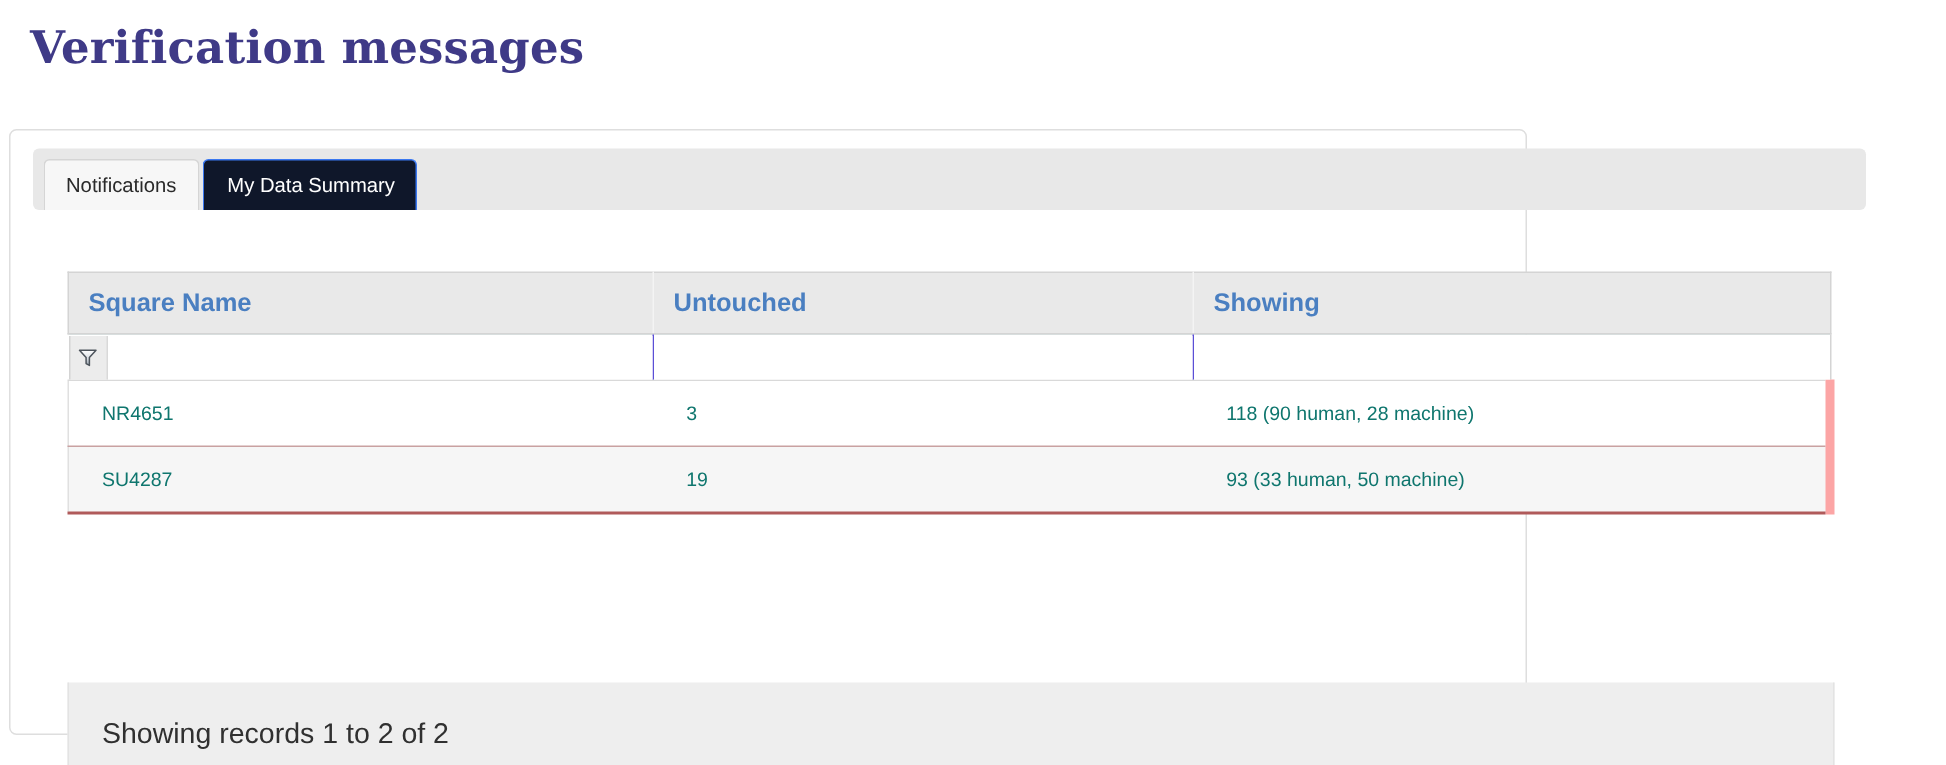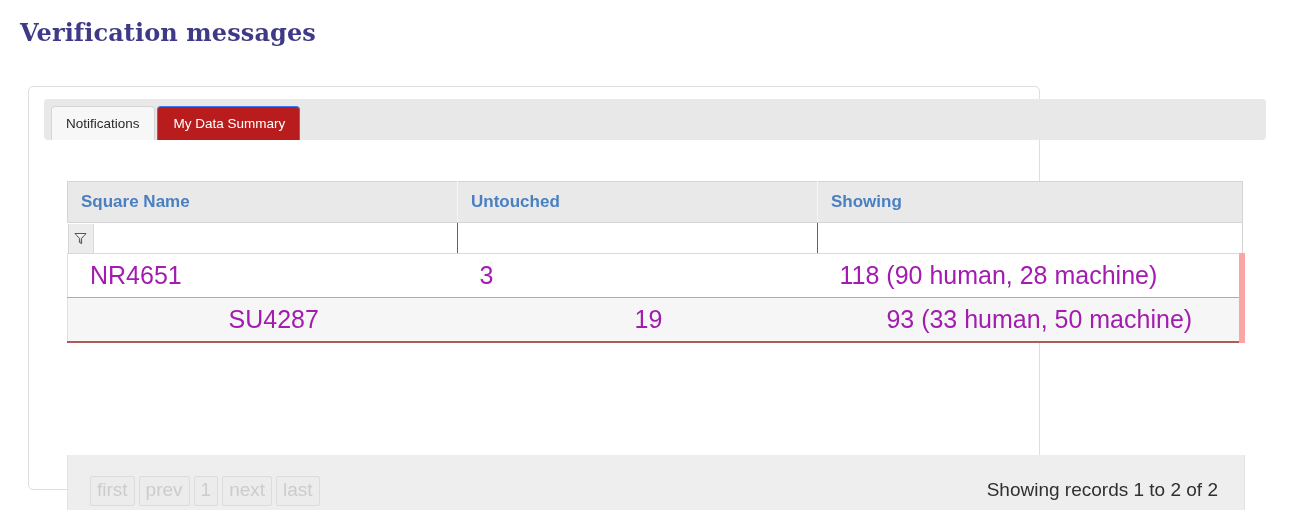--- a/index.html
+++ b/index.html
@@ -8,34 +8,34 @@
     background: #ffffff;
     width: 1297px;
     height: 510px;
     overflow: hidden;
     font-family: "Liberation Sans", sans-serif;
   }
 
   
   .page-title {
     font-family: "DejaVu Serif", "Liberation Serif", serif;
-    font-size: 24px;
+    font-size: 30px;
     font-weight: 700;
     color: #3f3a87;
     letter-spacing: 0.1px;
     margin: 0;
     padding: 13px 0 0 20px;
     line-height: 40px;
     white-space: nowrap;
   }
 
   
   .panel {
     position: absolute;
-    left: 28px;
+    left: 6px;
     top: 86px;
     width: 1012px;
     height: 404px;
     box-sizing: border-box;
     border: 1px solid #dedede;
     border-radius: 5px;
     background: #ffffff;
   }
 
   
@@ -64,21 +64,21 @@
     user-select: none;
   }
   .tab.inactive {
     background: #f7f7f7;
     border: 1px solid #d5d5d5;
     border-bottom: none;
     color: #2a2a2a;
     margin-right: 2px;
   }
   .tab.active {
-    background: #b91c1c;
+    background: #0f172a;
     border: 1px solid #3b78f0;
     border-bottom: none;
     color: #ffffff;
     padding-left: 16px;
   }
 
   
   .grid {
     position: absolute;
     left: 38px;
@@ -148,31 +148,31 @@
     font-size: 13px;
     color: #222;
     padding: 0 5px;
     min-width: 0;
   }
 
   
   .grid tbody.body-rows td {
     box-sizing: border-box;
     height: 44px;
-    font-size: 25px;
-    color: #a21caf;
+    font-size: 13px;
+    color: #0f766e;
     padding: 0 0 0 22px;
     vertical-align: middle;
     border-bottom: 1px solid #c9a1a1;
     white-space: nowrap;
   }
   .grid tbody.body-rows tr:first-child td { border-top: none; }
   .grid tbody.body-rows tr:last-child td { border-bottom: 2px solid #b05a5a; }
   .row-odd  td { background: #ffffff; }
-  .row-even td { background: #f6f6f6; text-align: center; }
+  .row-even td { background: #f6f6f6; }
   .grid tbody.body-rows td:first-child { border-left: 1px solid #e0e0e0; }
   .grid tbody.body-rows td:last-child  { border-right: 6px solid #fca5a5; }
 
   
   .grid-footer {
     position: absolute;
     left: 38px;
     top: 368px;
     width: 1178px;
     height: 94px;
@@ -278,23 +278,16 @@
       </tr>
       <tr class="row-even">
         <td>SU4287</td>
         <td>19</td>
         <td>93 (33 human, 50 machine)</td>
       </tr>
     </tbody>
   </table>
 
   <div class="grid-footer">
-    <div class="pager">
-      <span class="pager-btn">first</span>
-      <span class="pager-btn">prev</span>
-      <span class="pager-btn">1</span>
-      <span class="pager-btn">next</span>
-      <span class="pager-btn">last</span>
-    </div>
     <div class="records-status">Showing records 1 to 2 of 2</div>
   </div>
 
 </div>
 
 </body></html>

